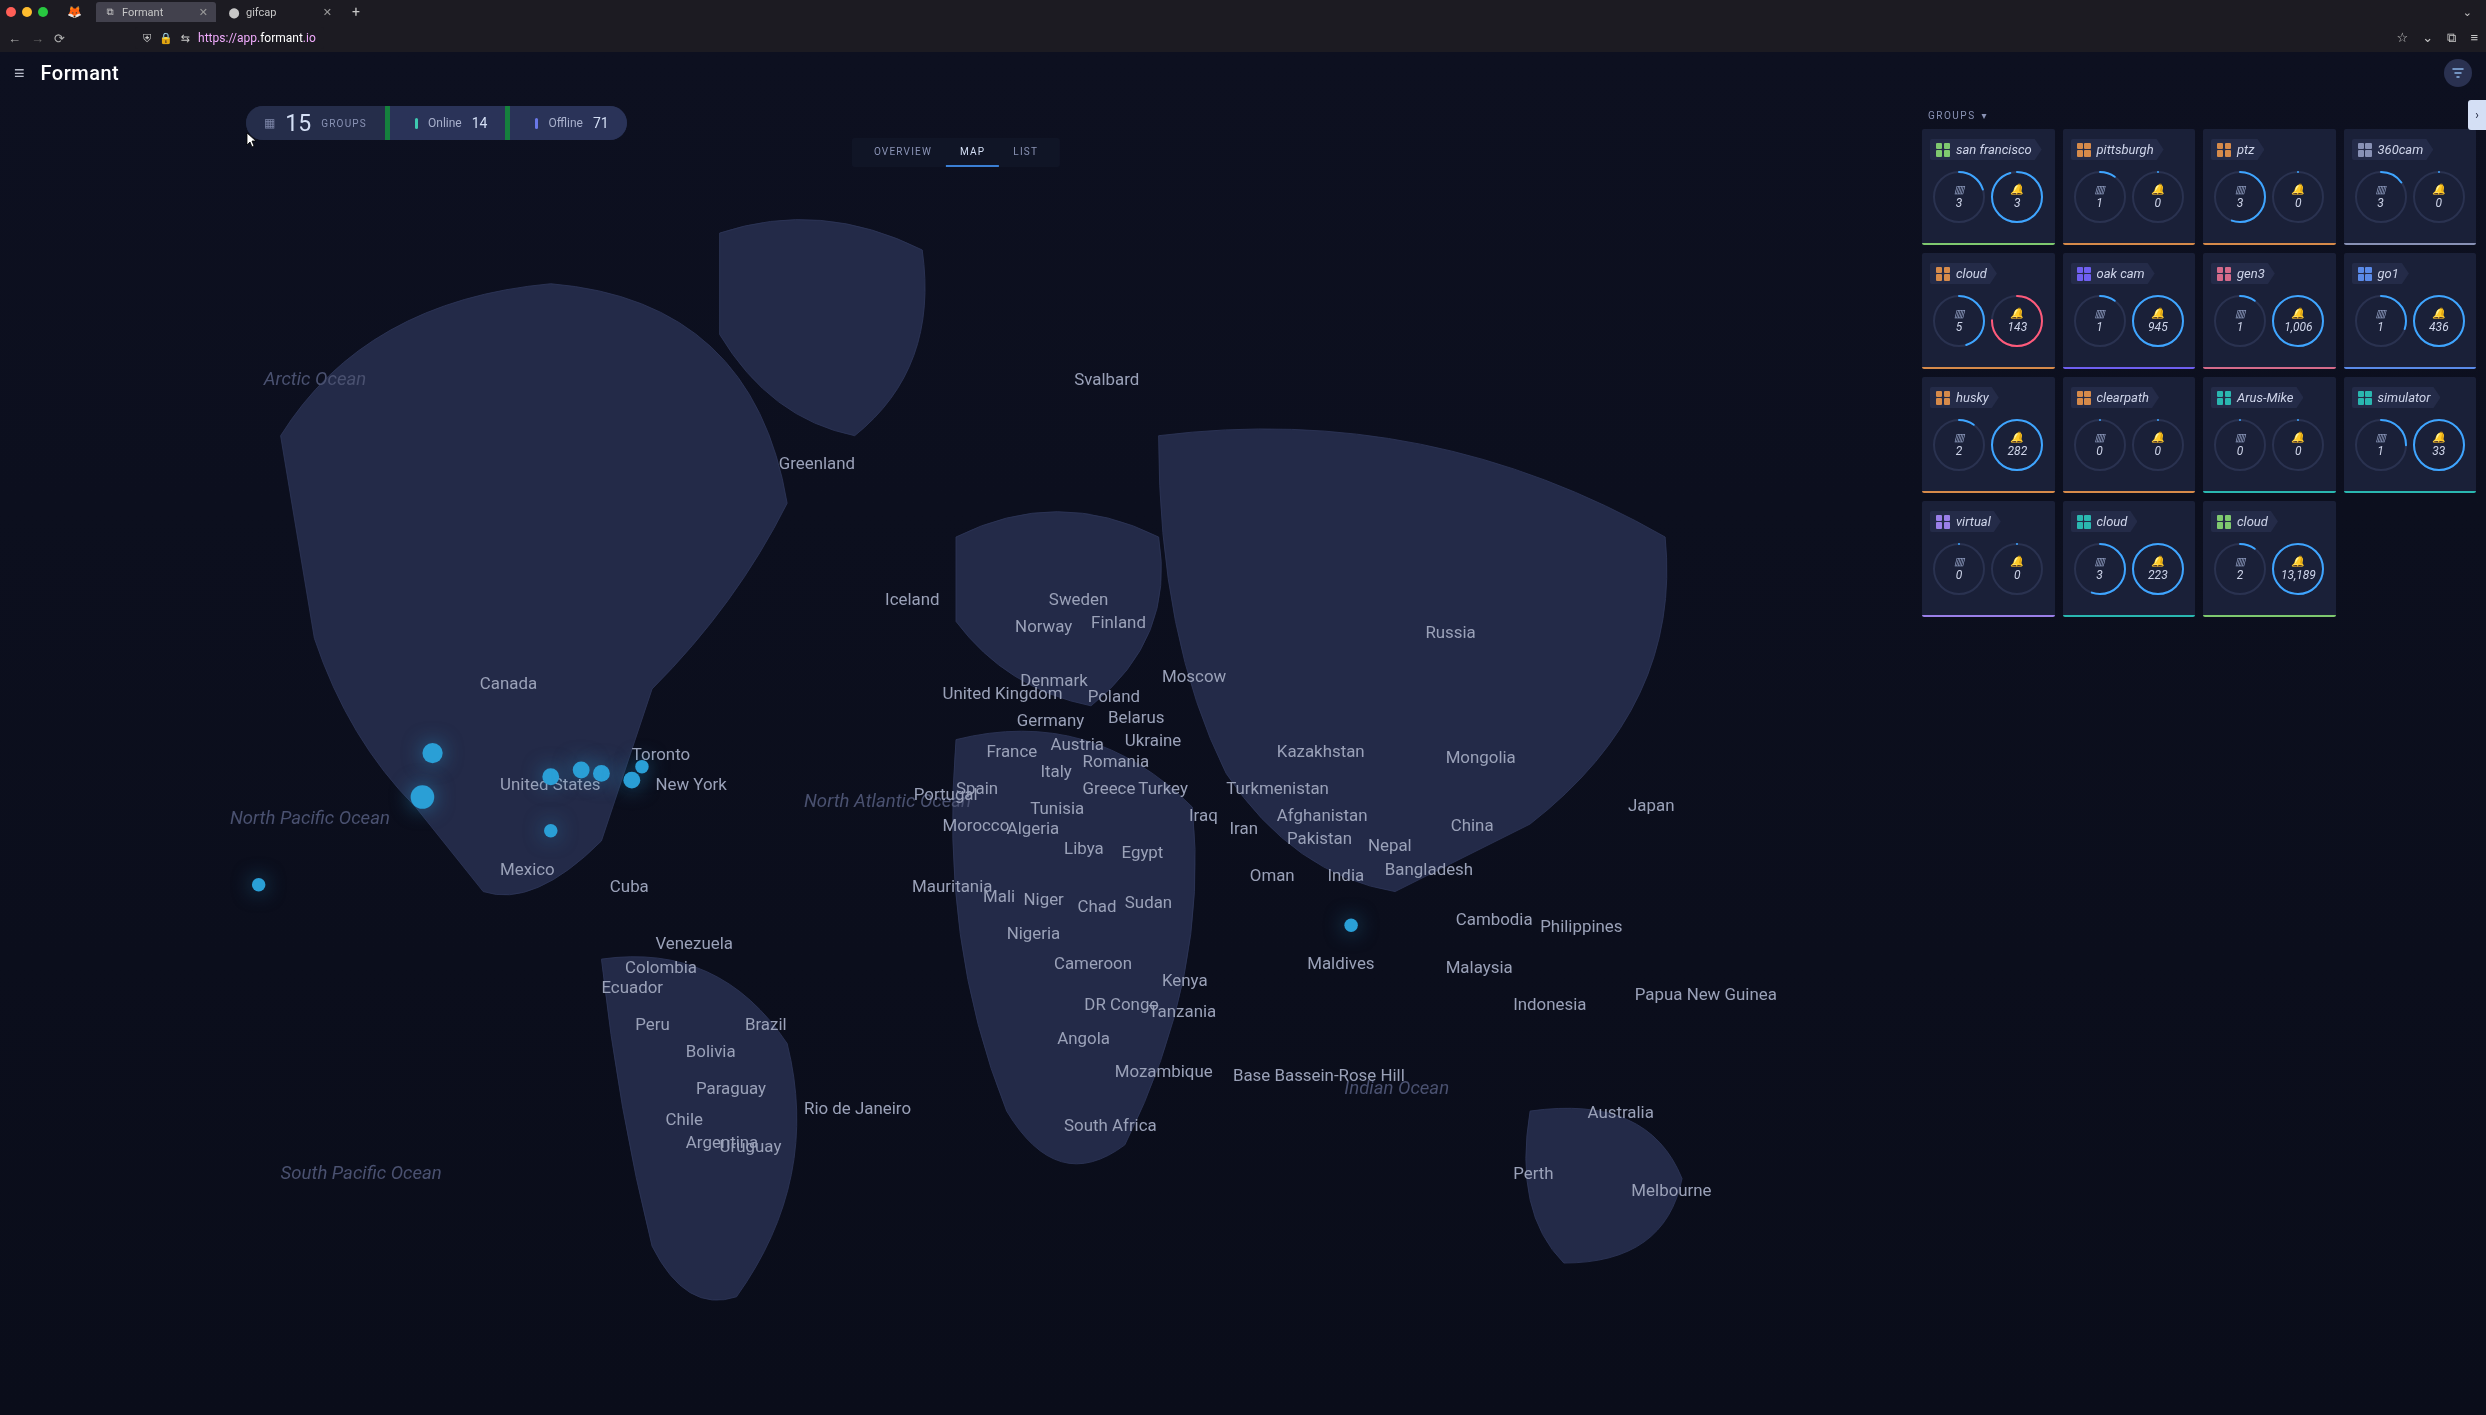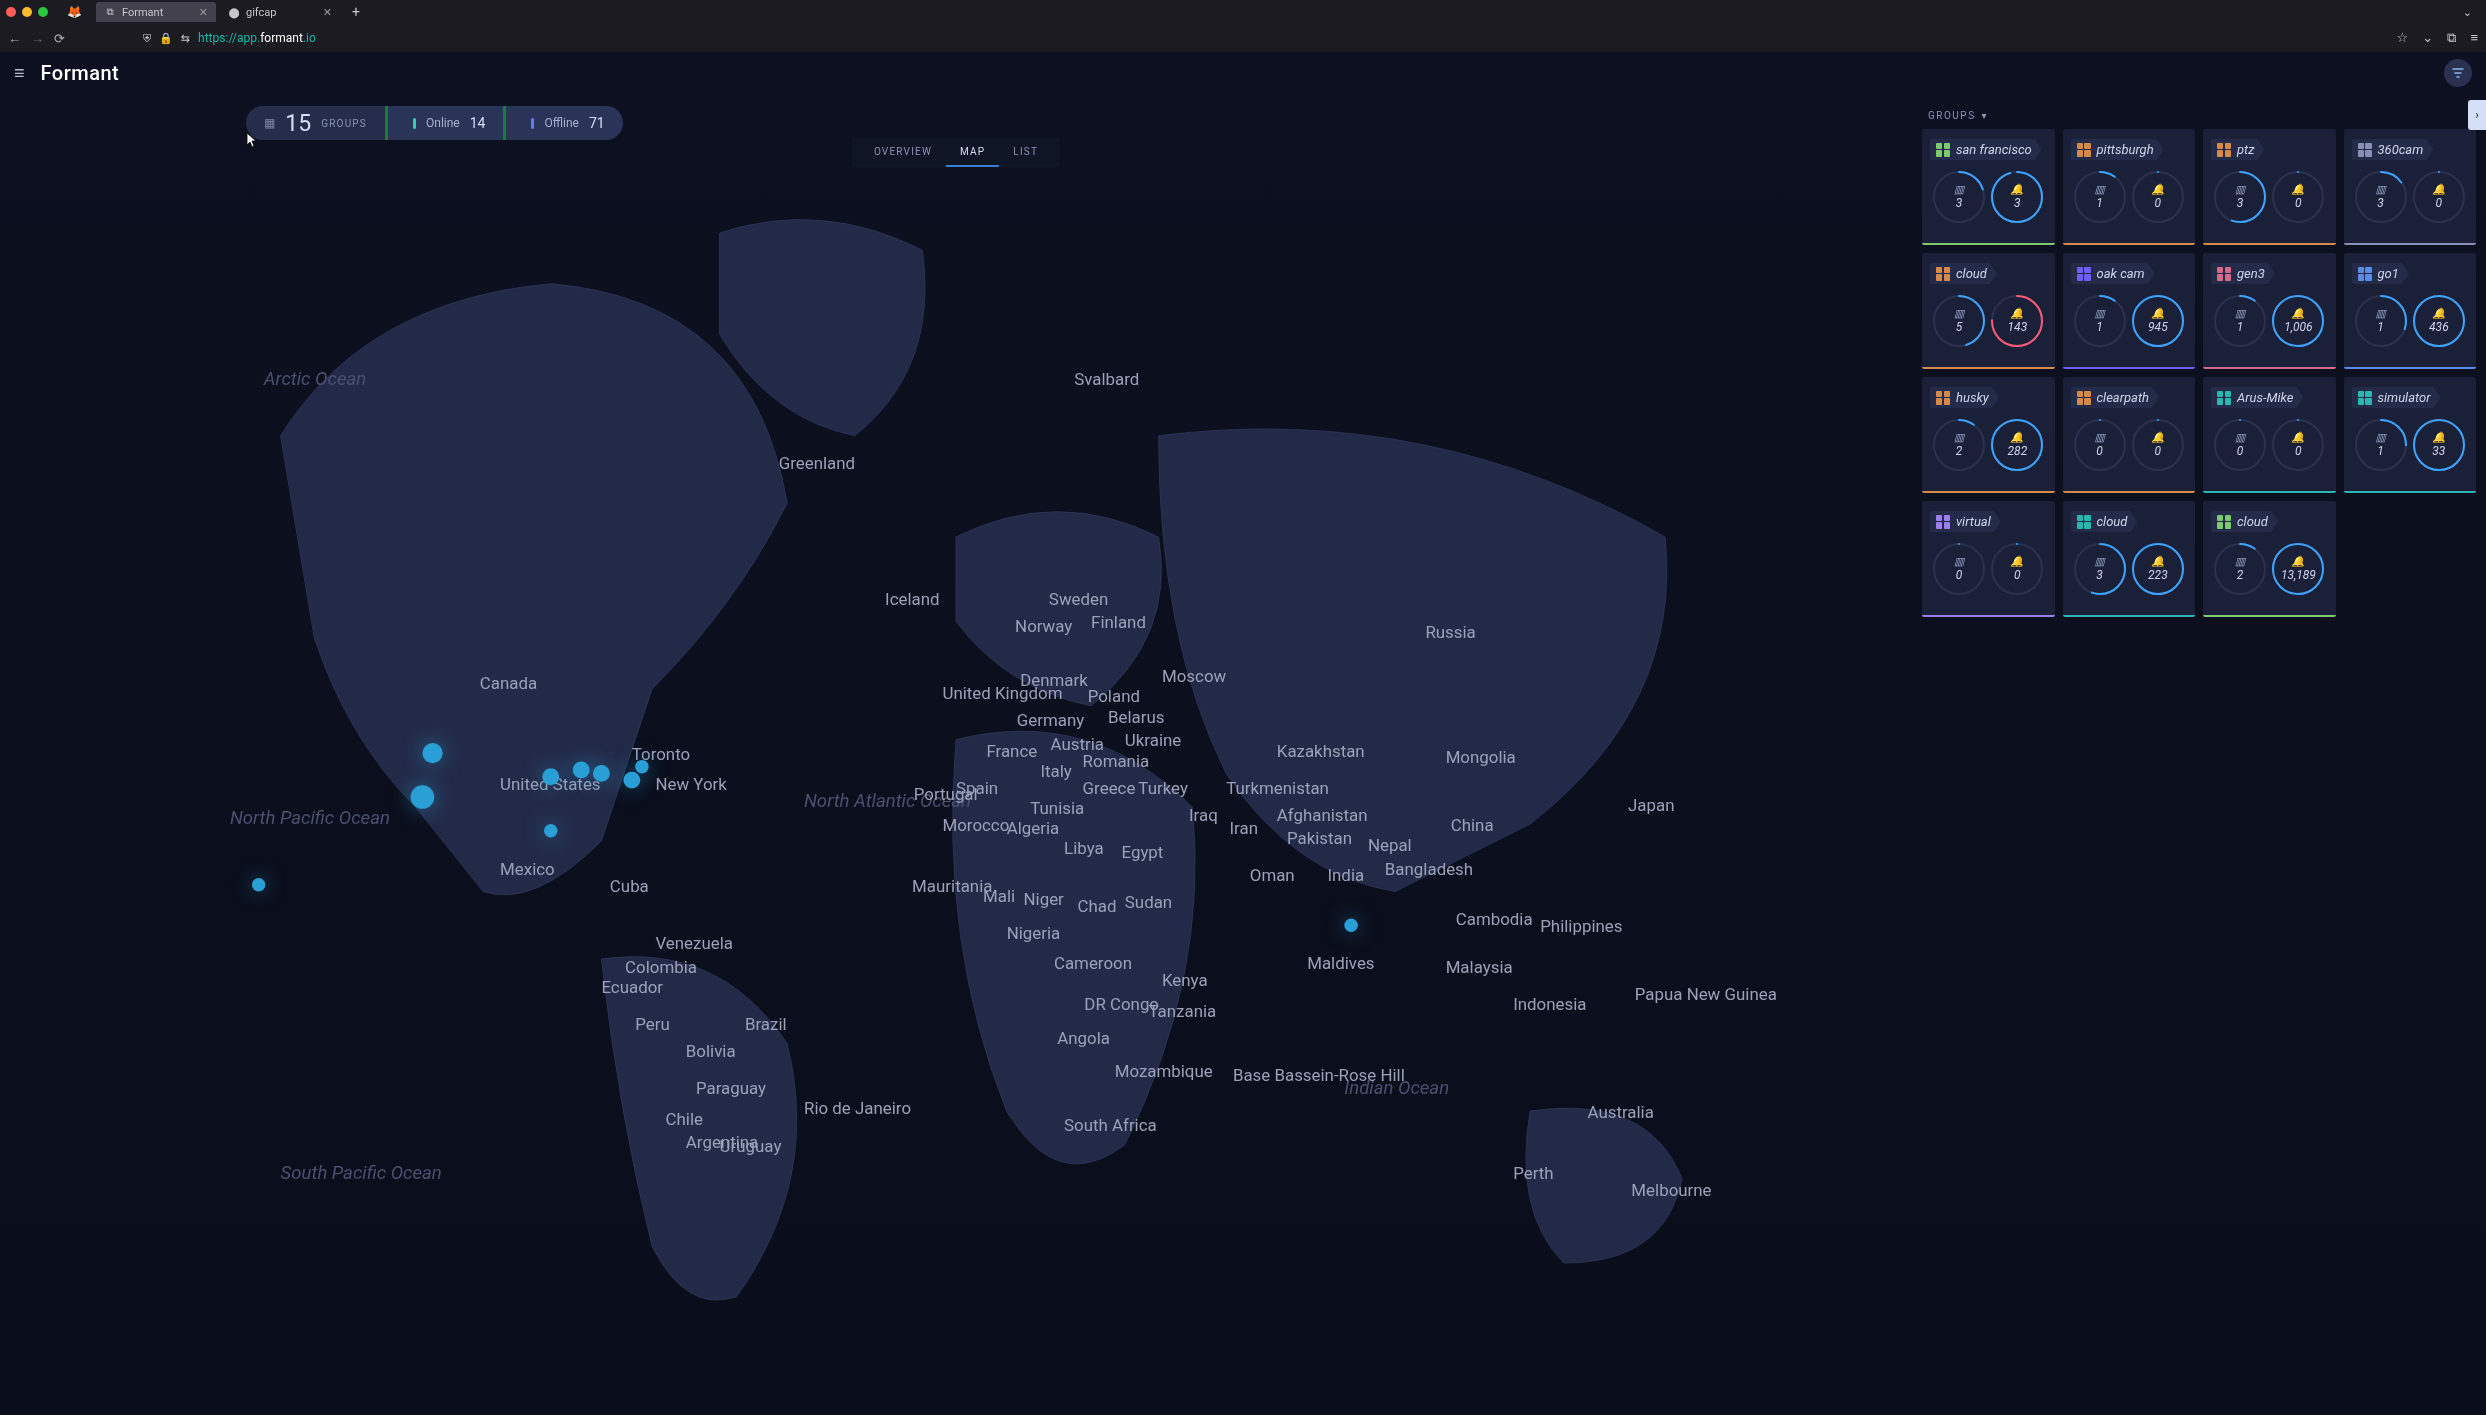--- a/index.html
+++ b/index.html
@@ -19,21 +19,21 @@
   .tab .favicon { width: 12px; height: 12px; display:flex; align-items:center; justify-content:center; font-size:10px; }
   .tab .close { margin-left: auto; font-size: 11px; color: #9a9a9a; }
   .new-tab { color: #c7c7c7; font-size: 14px; padding: 0 8px; }
   .tab-overflow { margin-left: auto; color:#c7c7c7; font-size:11px; padding-right:8px; }
 
   .url-bar { display: flex; align-items: center; height: 28px; padding: 0 8px; gap: 10px; background:#1c1b22; }
   .nav-btn { color: #b0b0b0; font-size: 13px; }
   .nav-btn.dim { color: #6a6a6a; }
   .addr { flex: 0 1 auto; display:flex; align-items:center; gap:8px; background:#1c1b22; height:22px; padding:0 8px; border-radius:3px; font-size:12px; color:#c7c7c7; }
   .addr .lock { font-size:11px; }
-  .addr .proto { color: #14b8a6; }
+  .addr .proto { color: #f0abfc; }
   .addr .domain { color: #fff; }
   .right-icons { margin-left:auto; display:flex; gap:14px; color:#c7c7c7; font-size:13px; }
 
   
   .app { position:absolute; top:52px; left:0; right:0; bottom:0; background: linear-gradient(180deg, #0d1020 0%, #0a0d1a 100%); }
   .topbar { display:flex; align-items:center; height:42px; padding:0 14px; gap:16px; }
   .menu-icon { color:#b8bcc9; font-size:18px; }
   .logo { color:#fff; font-weight:500; font-size:20px; letter-spacing:0.5px; }
   .filter-btn { margin-left:auto; width:28px; height:28px; border-radius:50%; background:#2a3150; display:flex; align-items:center; justify-content:center; color:#8bb5e8; font-size:12px; }
 
@@ -41,21 +41,21 @@
   .stat-wrap { position:absolute; top:54px; left:246px; z-index:5; }
   .stat-pill { display:flex; align-items:center; background:#1e2642; border-radius:20px; height:34px; overflow:hidden; }
   .stat-seg { display:flex; align-items:center; gap:10px; padding:0 18px; height:100%; }
   .stat-seg.main { background:#252d4a; }
   .stat-seg .sqicon { color:#7d86a8; font-size:12px; }
   .stat-seg .num { color:#d4dff5; font-size:23px; font-weight:400; }
   .stat-seg .lbl { color:#8a93b5; font-size:10px; letter-spacing:1.2px; text-transform:uppercase; }
   .stat-seg .dot { width:3px; height:11px; border-radius:2px; }
   .stat-seg .dot.on { background:#3ec9b0; }
   .stat-seg .dot.off { background:#6a78e8; }
-  .stat-seg.sub { background:#2a3358; border-left:3px solid #15803d;padding-left:25px; }
+  .stat-seg.sub { background:#2a3358; border-left:5px solid #15803d;padding-left:25px; }
   .stat-seg.sub .lbl { color:#a8b0cc; font-size:12px; letter-spacing:0; text-transform:none; }
   .stat-seg.sub .num { font-size:14px; }
 
   
   .map-area { position:absolute; top:46px; left:0; right:574px; bottom:0; }
   .view-tabs { position:absolute; top:40px; left:50%; transform:translateX(-50%); display:flex; gap:0; background:rgba(18,22,40,0.85); border-radius:3px; padding:0 8px; z-index:5; }
   .view-tab { padding:8px 14px; font-size:10px; letter-spacing:1.2px; color:#8a93b5; border-bottom:2px solid transparent; }
   .view-tab.active { color:#d4dff5; border-bottom-color:#3b7fd4; }
 
   .map-svg { position:absolute; inset:0; width:100%; height:100%; }

